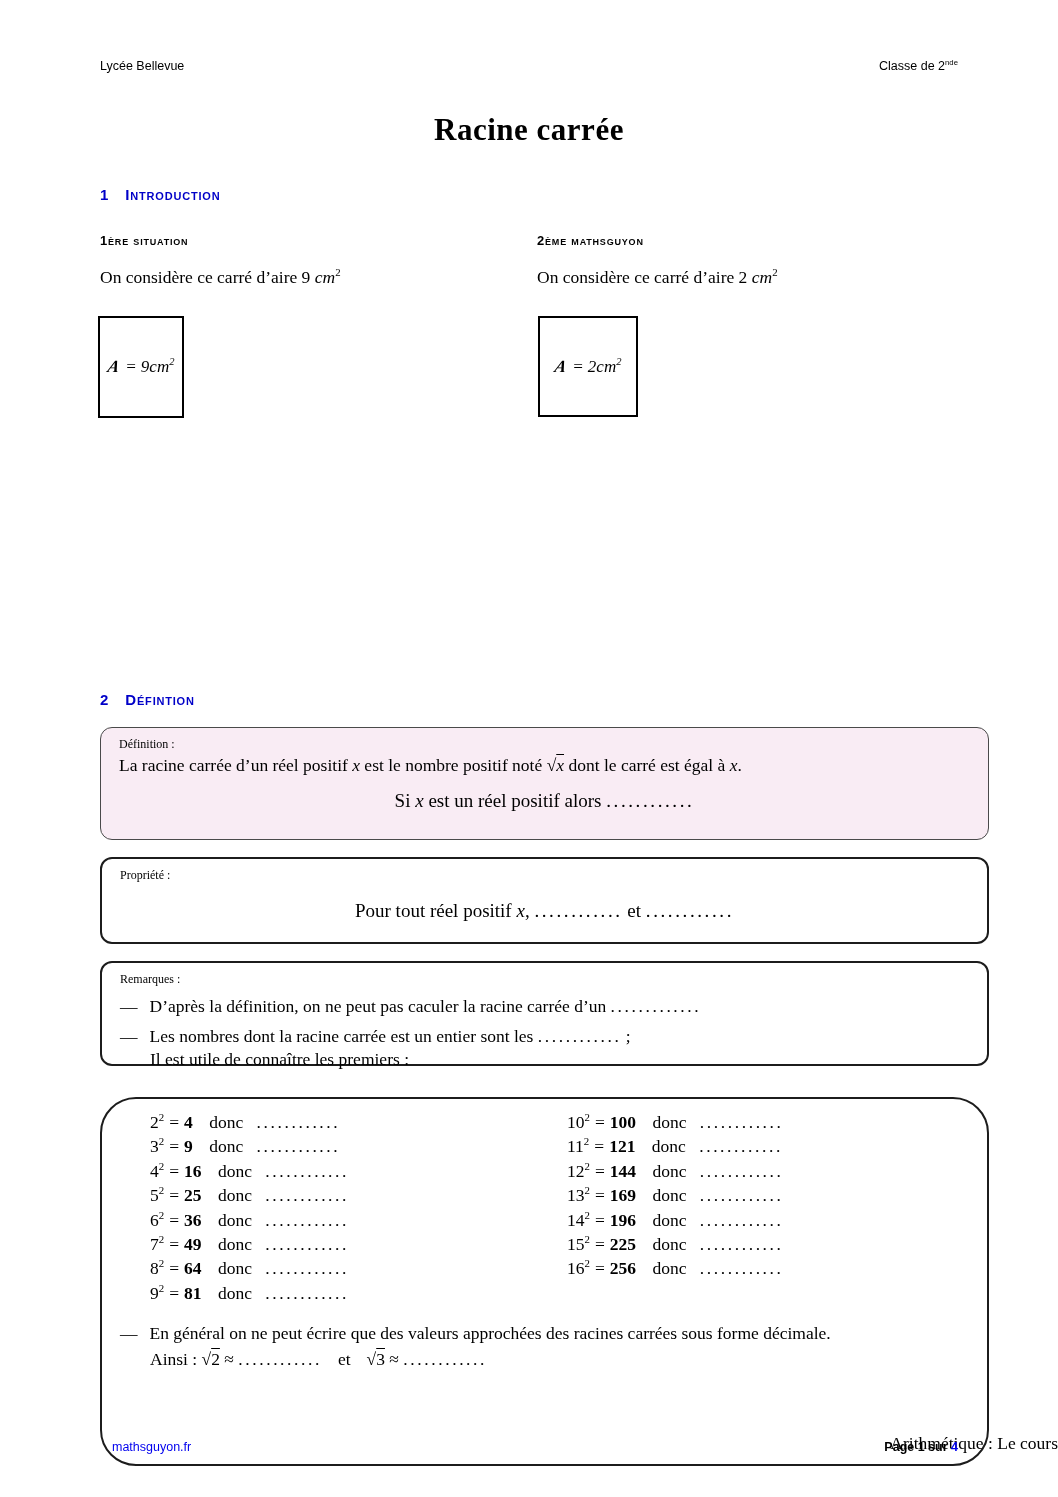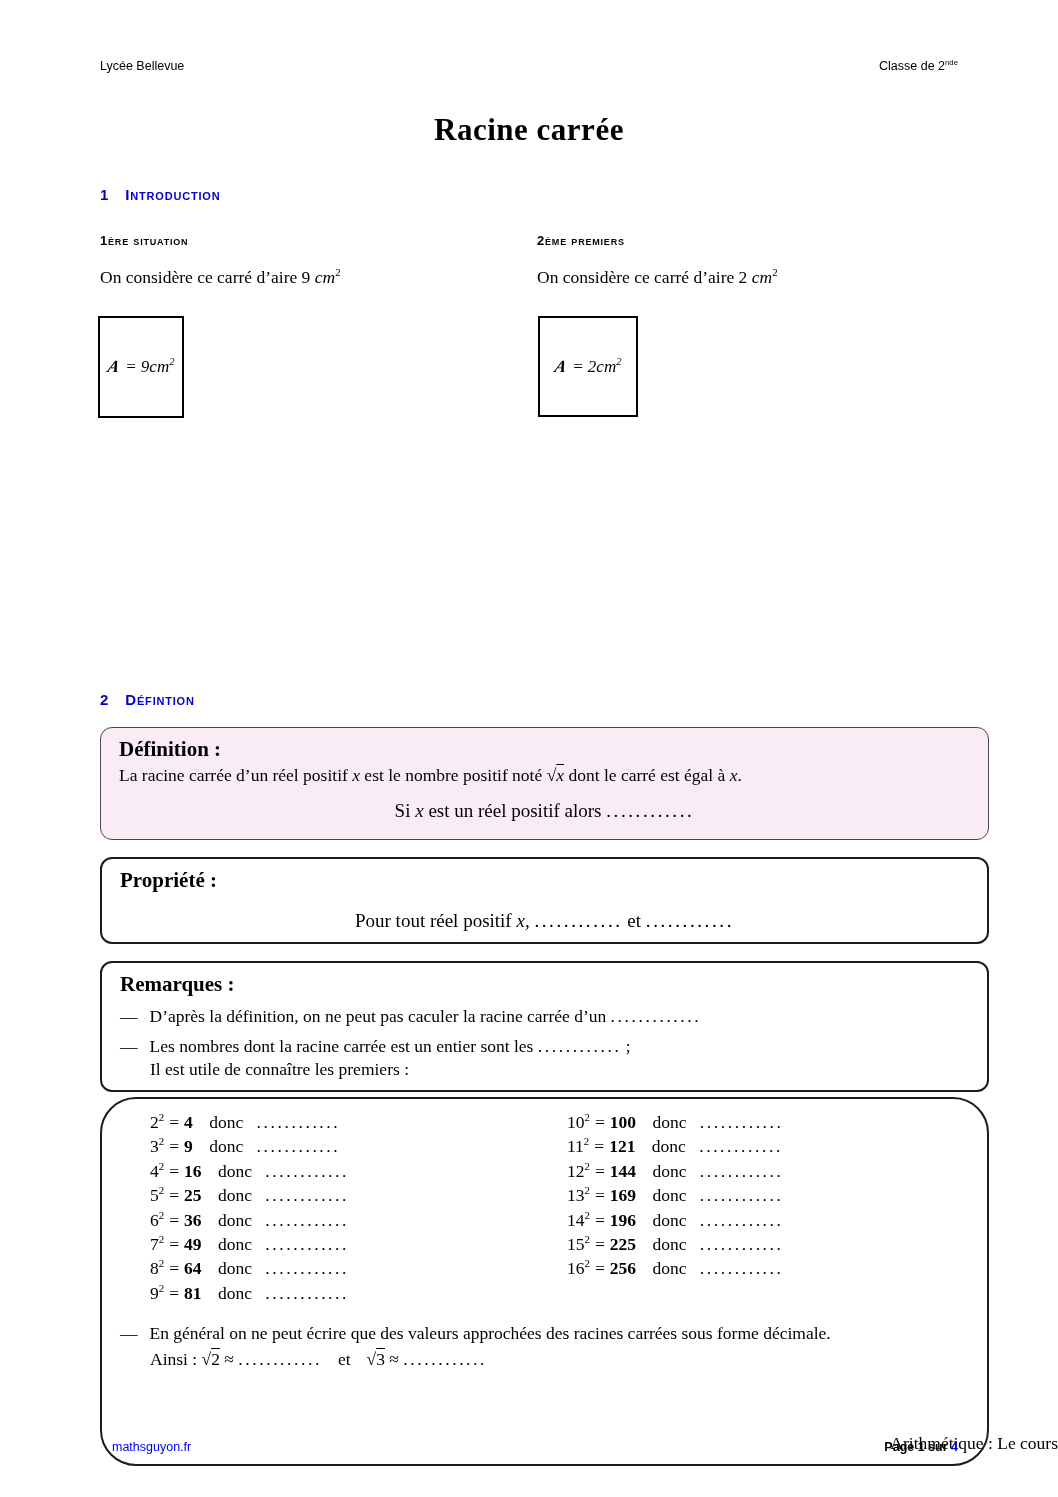--- a/index.html
+++ b/index.html
@@ -30,24 +30,24 @@
   
   .sqfig { border:2px solid #000; display:flex; align-items:center; justify-content:center; box-sizing:border-box; }
   .sqlabel { font-style:italic; font-size:17px; white-space:nowrap; }
   .scriptA { display:inline-block; transform:skewX(-14deg); font-weight:600; margin-right:2px; }
 
   
   .box { left:100px; width:889px; box-sizing:border-box; background:#fff;
          border:2px solid #1c1c1c; border-radius:12px; padding:9px 18px; }
   #def-box  { top:727px; height:113px; background:#f9ecf4; border:1.5px solid #4a4a4a; }
   #prop-box { top:857px; height:87px; }
-  #rem-box  { top:961px; height:131px; }
+  #rem-box  { top:961px; height:105px; }
   #table-box{ top:1097px; height:369px; border-radius:36px; border-width:2.5px; padding:0; }
 
-  .boxlabel { font-weight:bold; font-size:21px; }
+  .boxlabel { font-weight:normal; font-size:12px; }
   .boxline  { font-size:17.5px; margin-top:3px; }
   .centerline { text-align:center; font-size:19px; }
   #def-box .centerline { margin-top:14px; }
   #prop-box .centerline { margin-top:17px; }
 
   .dots { letter-spacing:2.6px; }
   .remitem { font-size:17.5px; margin-top:9px; display:flex; }
   .remitem .dash { margin-right:12px; }
   .remindent { font-size:17.5px; padding-left:30px; margin-top:2px; }
 
@@ -80,21 +80,21 @@
   <div class="abs hdr" style="right:100px; top:59px;"><span>Classe de 2</span><sup>nde</sup></div>
 
   <div class="abs title">Racine carrée</div>
 
   <div class="abs sec" style="left:100px; top:186px;">
     <span class="num">1</span>
     <span class="sc">Introduction</span>
   </div>
 
   <div class="abs subsec sc" style="left:100px; top:233px;">1ère situation</div>
-  <div class="abs subsec sc" style="left:537px; top:233px;">2ème premiers</div>
+  <div class="abs subsec sc" style="left:537px; top:233px;">2ème mathsguyon</div>
 
   <div class="abs bodytext" style="left:100px; top:267px;">
     <span>On considère ce carré d’aire 9 </span><i>cm</i><sup>2</sup>
   </div>
   <div class="abs bodytext" style="left:537px; top:267px;">
     <span>On considère ce carré d’aire 2 </span><i>cm</i><sup>2</sup>
   </div>
 
   <div class="abs sqfig" style="left:98px; top:316px; width:86px; height:102px;">
     <span class="sqlabel"><span class="scriptA">A</span><span> = 9</span><span>cm</span><sup>2</sup></span>

